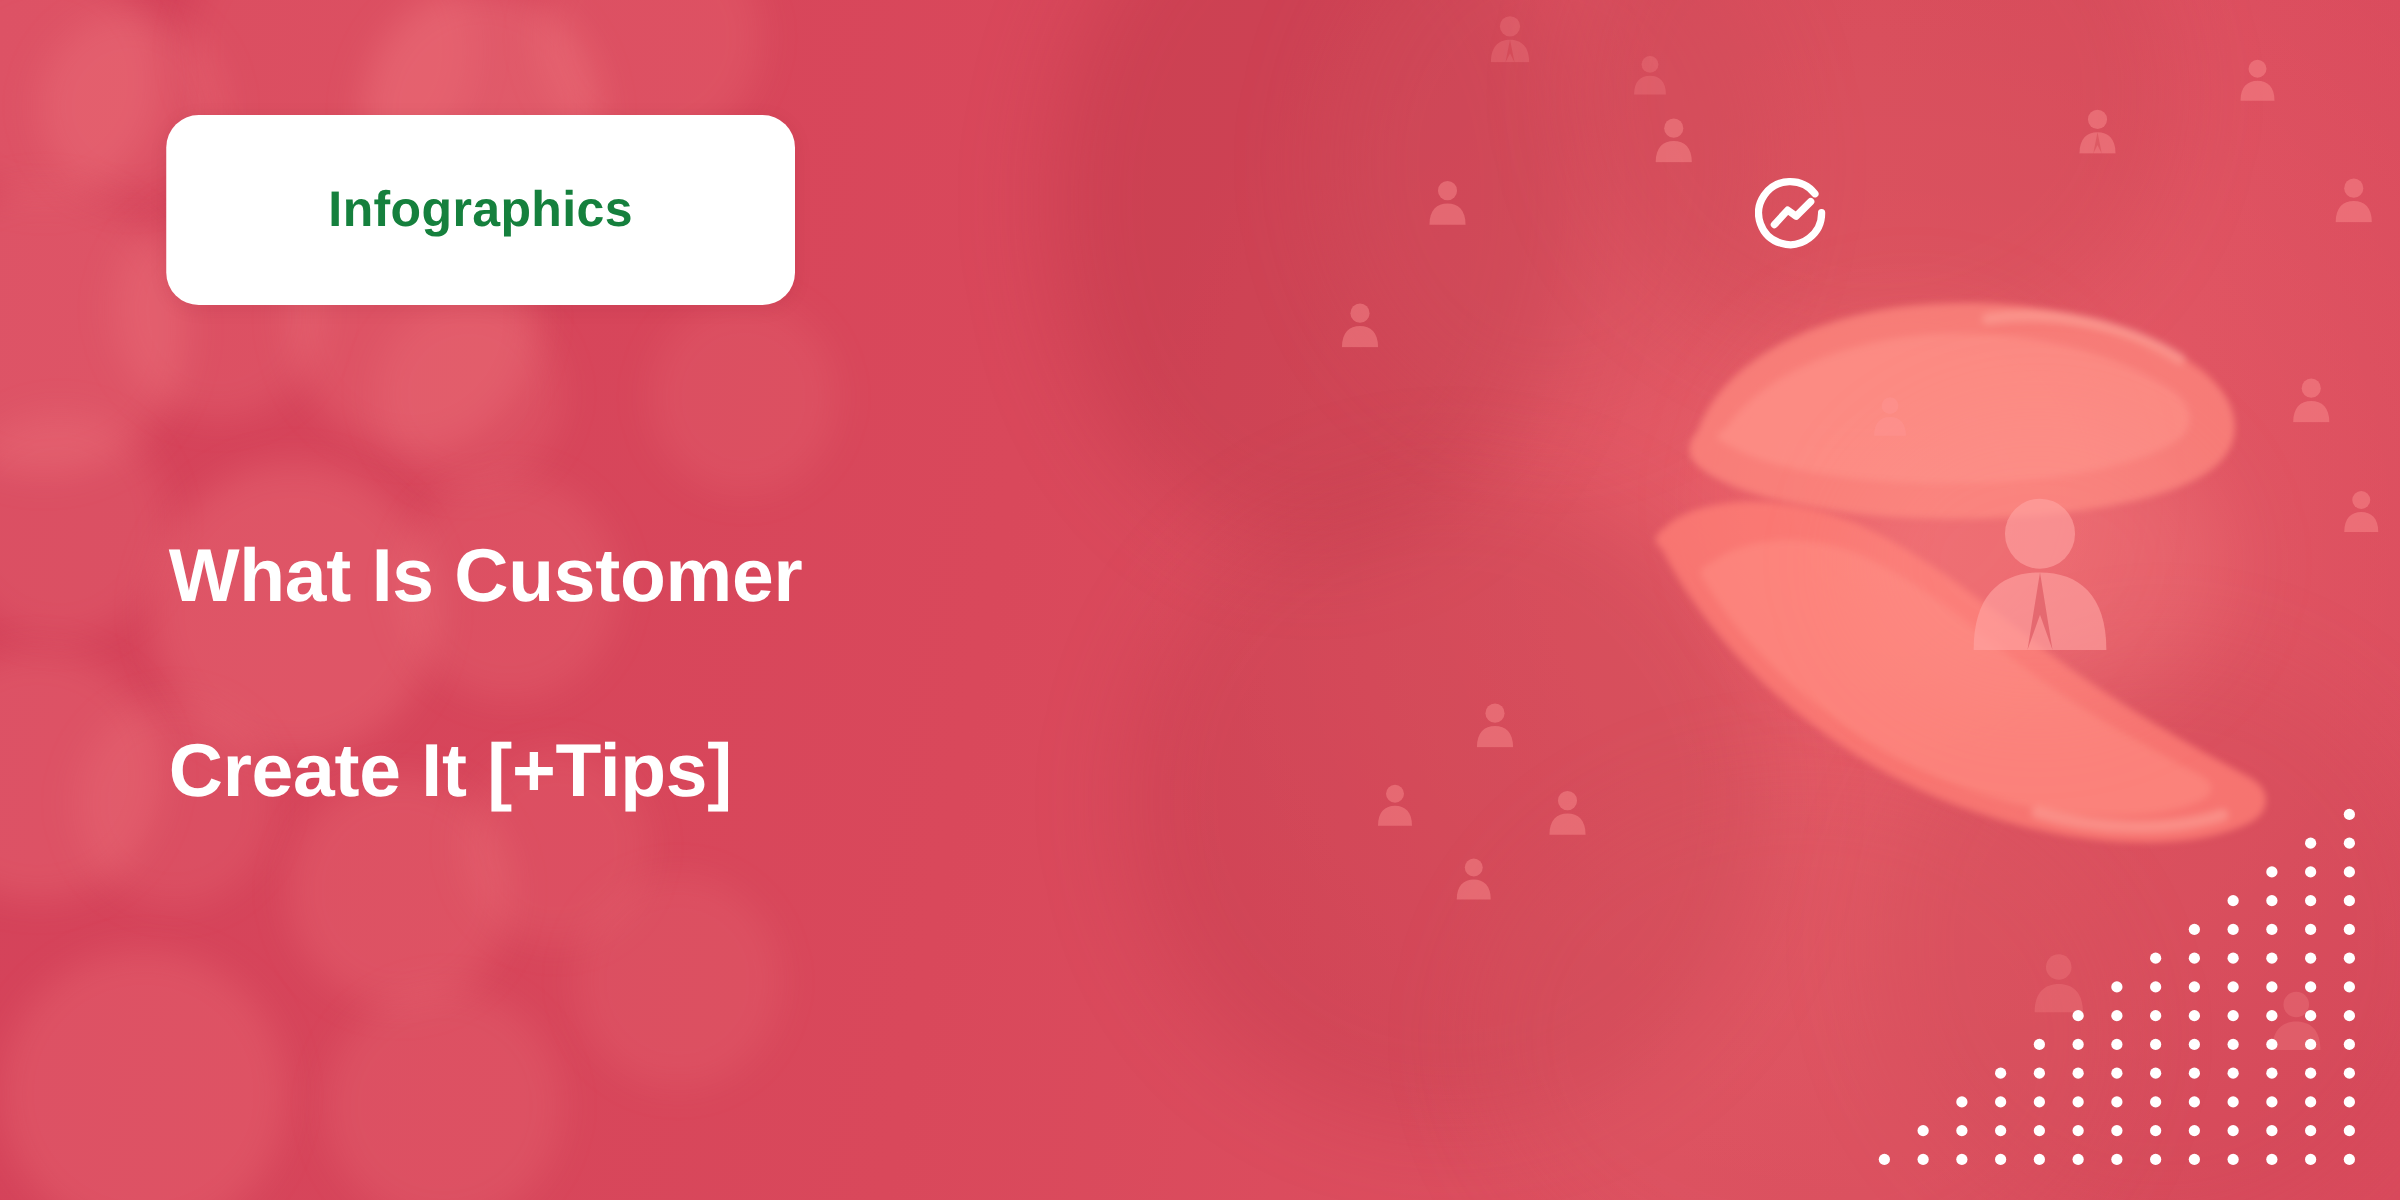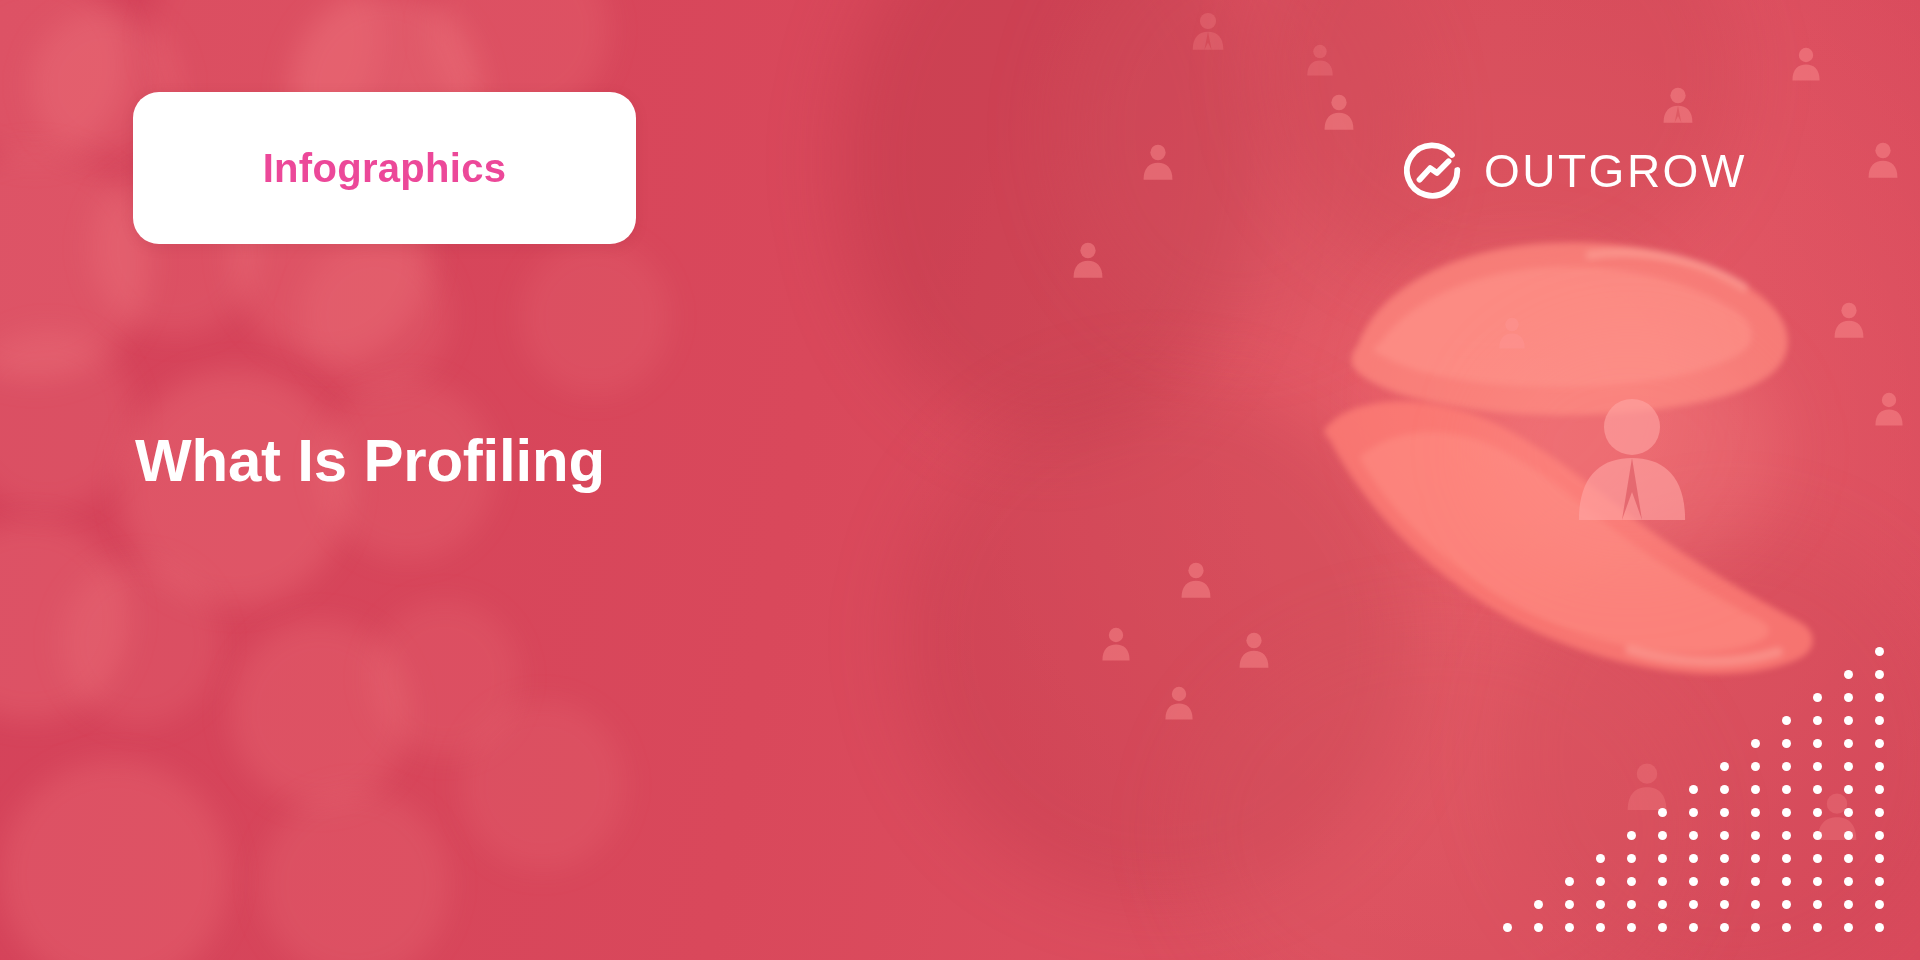--- a/index.html
+++ b/index.html
@@ -57,21 +57,21 @@
     width:503px; height:152px;
     background:#ffffff;
     border-radius:26px;
     display:flex; align-items:center; justify-content:center;
     box-shadow:0 3px 14px rgba(120,20,35,0.10);
   }
   .badge-label {
     font-size:40px;
     font-weight:bold;
     letter-spacing:0.3px;
-    color:#ec4899;
+    color:#15803d;
   }
 
   .headline {
     position:absolute;
     left:135px; top:422px;
     width:760px;
     color:#ffffff;
     font-size:60px;
     font-weight:bold;
     line-height:78px;
@@ -391,27 +391,27 @@
         <span class="dot"></span>
         <span class="dot"></span>
       </div>
   </div>
 
   <div class="badge">
     <span class="badge-label">Infographics</span>
   </div>
 
   <h1 class="headline">
-    <span>What Is Profiling</span><br>
+    <span>What Is Customer</span><br>
     <br>
+    <span>Create It [+Tips]</span>
   </h1>
 
   <div class="logo">
     <span class="logo-mark">
       <svg viewBox="0 0 64 64" xmlns="http://www.w3.org/2000/svg">
         <path d="M49.5 15.5 A26 26 0 1 0 55 31" fill="none" stroke="#ffffff" stroke-width="6" stroke-linecap="round"></path>
         <path d="M16 41 L27 29 L34 34 L46 22" fill="none" stroke="#ffffff" stroke-width="6" stroke-linecap="round" stroke-linejoin="round"></path>
       </svg>
     </span>
-    <span class="logo-text">OUTGROW</span>
   </div>
 
 </div>
 
 </body></html>

